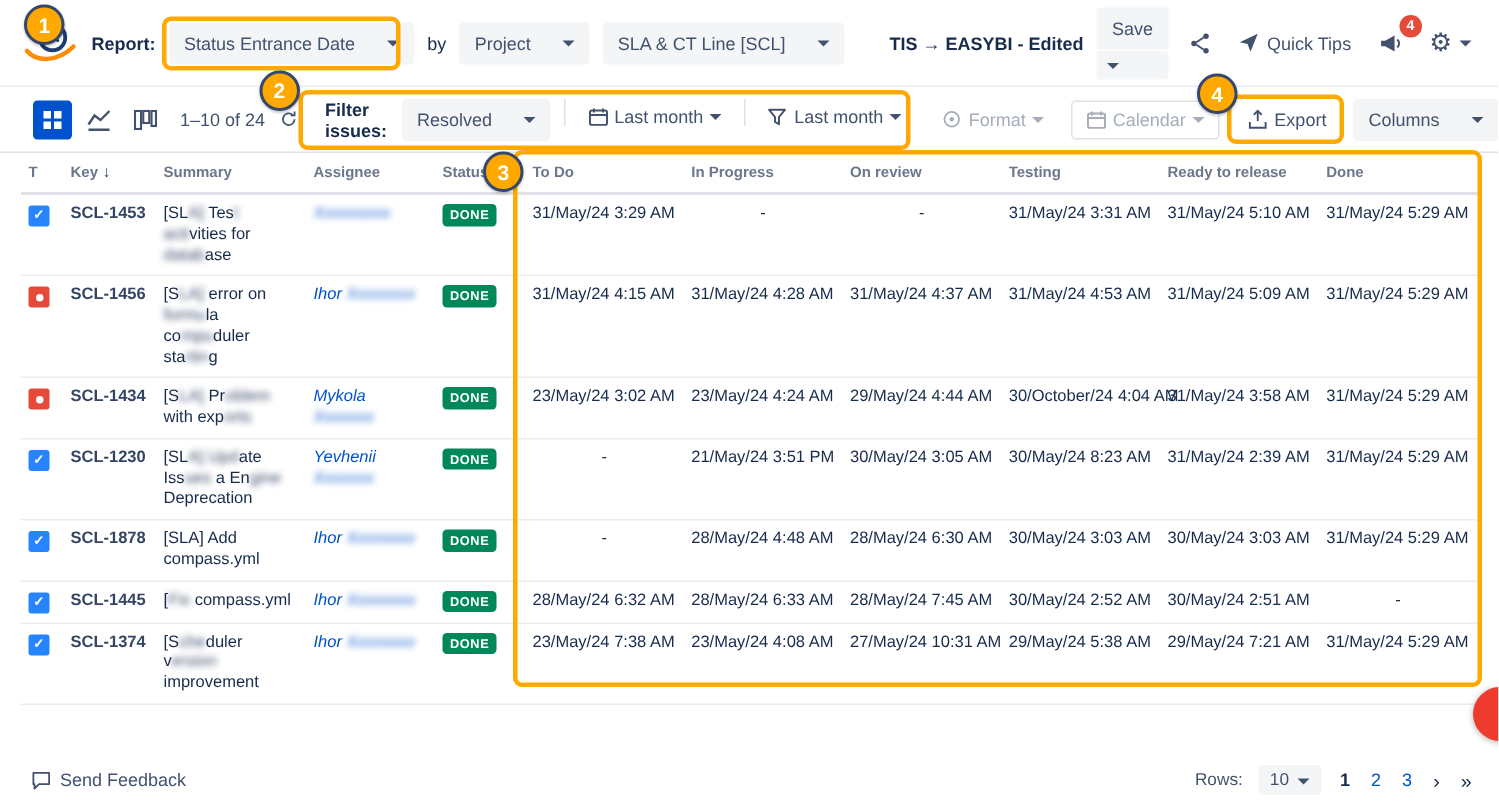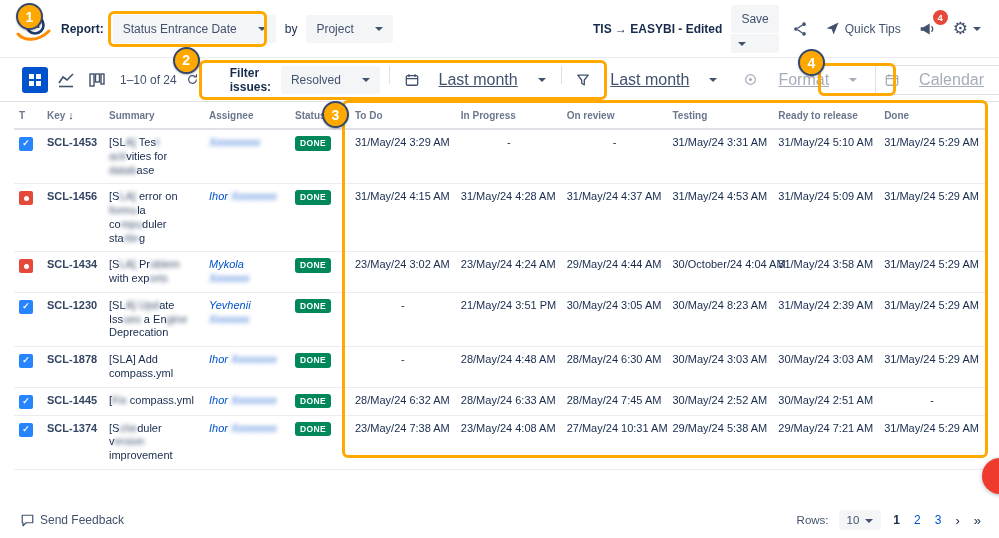--- a/index.html
+++ b/index.html
@@ -32,23 +32,23 @@
   .nbadge{position:absolute;top:-6px;right:-8px;min-width:15px;height:15px;border-radius:8px;background:var(--bug);
           color:#fff;font-size:9.5px;font-weight:bold;display:flex;align-items:center;justify-content:center;padding:0 3px;}
   .gear{font-size:17px;line-height:1;}
 
   
   .toolbar{display:flex;align-items:center;height:44px;padding:0 22px;gap:10px;border-bottom:1px solid var(--line);}
   .viewgroup{display:inline-flex;gap:5px;align-items:center;}
   .view-btn{width:26px;height:26px;border-radius:3px;display:flex;align-items:center;justify-content:center;}
   .view-btn.active{background:var(--accent);}
   .range{display:inline-flex;align-items:center;gap:5px;font-size:12px;color:var(--sub);white-space:nowrap;}
-  .filter-group{display:inline-flex;align-items:flex-start;gap:9px;padding:2px 4px;margin-left:13px;}
+  .filter-group{display:inline-flex;align-items:flex-start;gap:9px;padding:2px 4px;}
   .vdiv{width:1px;height:18px;background:var(--line);}
-  .ghost{display:inline-flex;align-items:center;gap:20px;font-size:16px;color:var(--sub);padding:5px 6px;white-space:nowrap;text-decoration:underline;}
+  .ghost{display:inline-flex;align-items:center;gap:4px;font-size:12px;color:var(--sub);padding:5px 6px;white-space:nowrap;}
   .ghost.off{color:var(--disabled);}
   .ghost.boxed{border:1px solid var(--line);border-radius:3px;padding:5px 9px;}
   .rightgroup{margin-left:auto;display:inline-flex;align-items:center;gap:12px;}
 
   
   .grid{width:calc(100% - 28px);margin:0 14px;border-collapse:collapse;table-layout:fixed;}
   .grid th{text-align:left;font-size:10px;color:var(--muted);font-weight:bold;padding:7px 5px;
            border-bottom:2px solid var(--line);white-space:nowrap;}
   .grid td{font-size:11px;color:var(--ink);padding:6px 5px;border-bottom:1px solid var(--linesoft);
            vertical-align:top;line-height:1.25;}
@@ -98,20 +98,24 @@
       </svg>
     </div>
     <span class="lbl bold">Report:</span>
     <button class="select">
       <span>Status Entrance Date</span>
       <span class="caret"></span>
     </button>
     <span class="lbl">by</span>
     <button class="select">
       <span>Project</span>
+      <span class="caret"></span>
+    </button>
+    <button class="select wide">
+      <span>SLA &amp; CT Line [SCL]</span>
       <span class="caret"></span>
     </button>
 
     <div class="spacer"></div>
 
     <span class="title">TIS → EASYBI - Edited</span>
     <div class="split">
       <button class="select seg">Save</button>
       <button class="select seg2">
         <span class="caret"></span>

